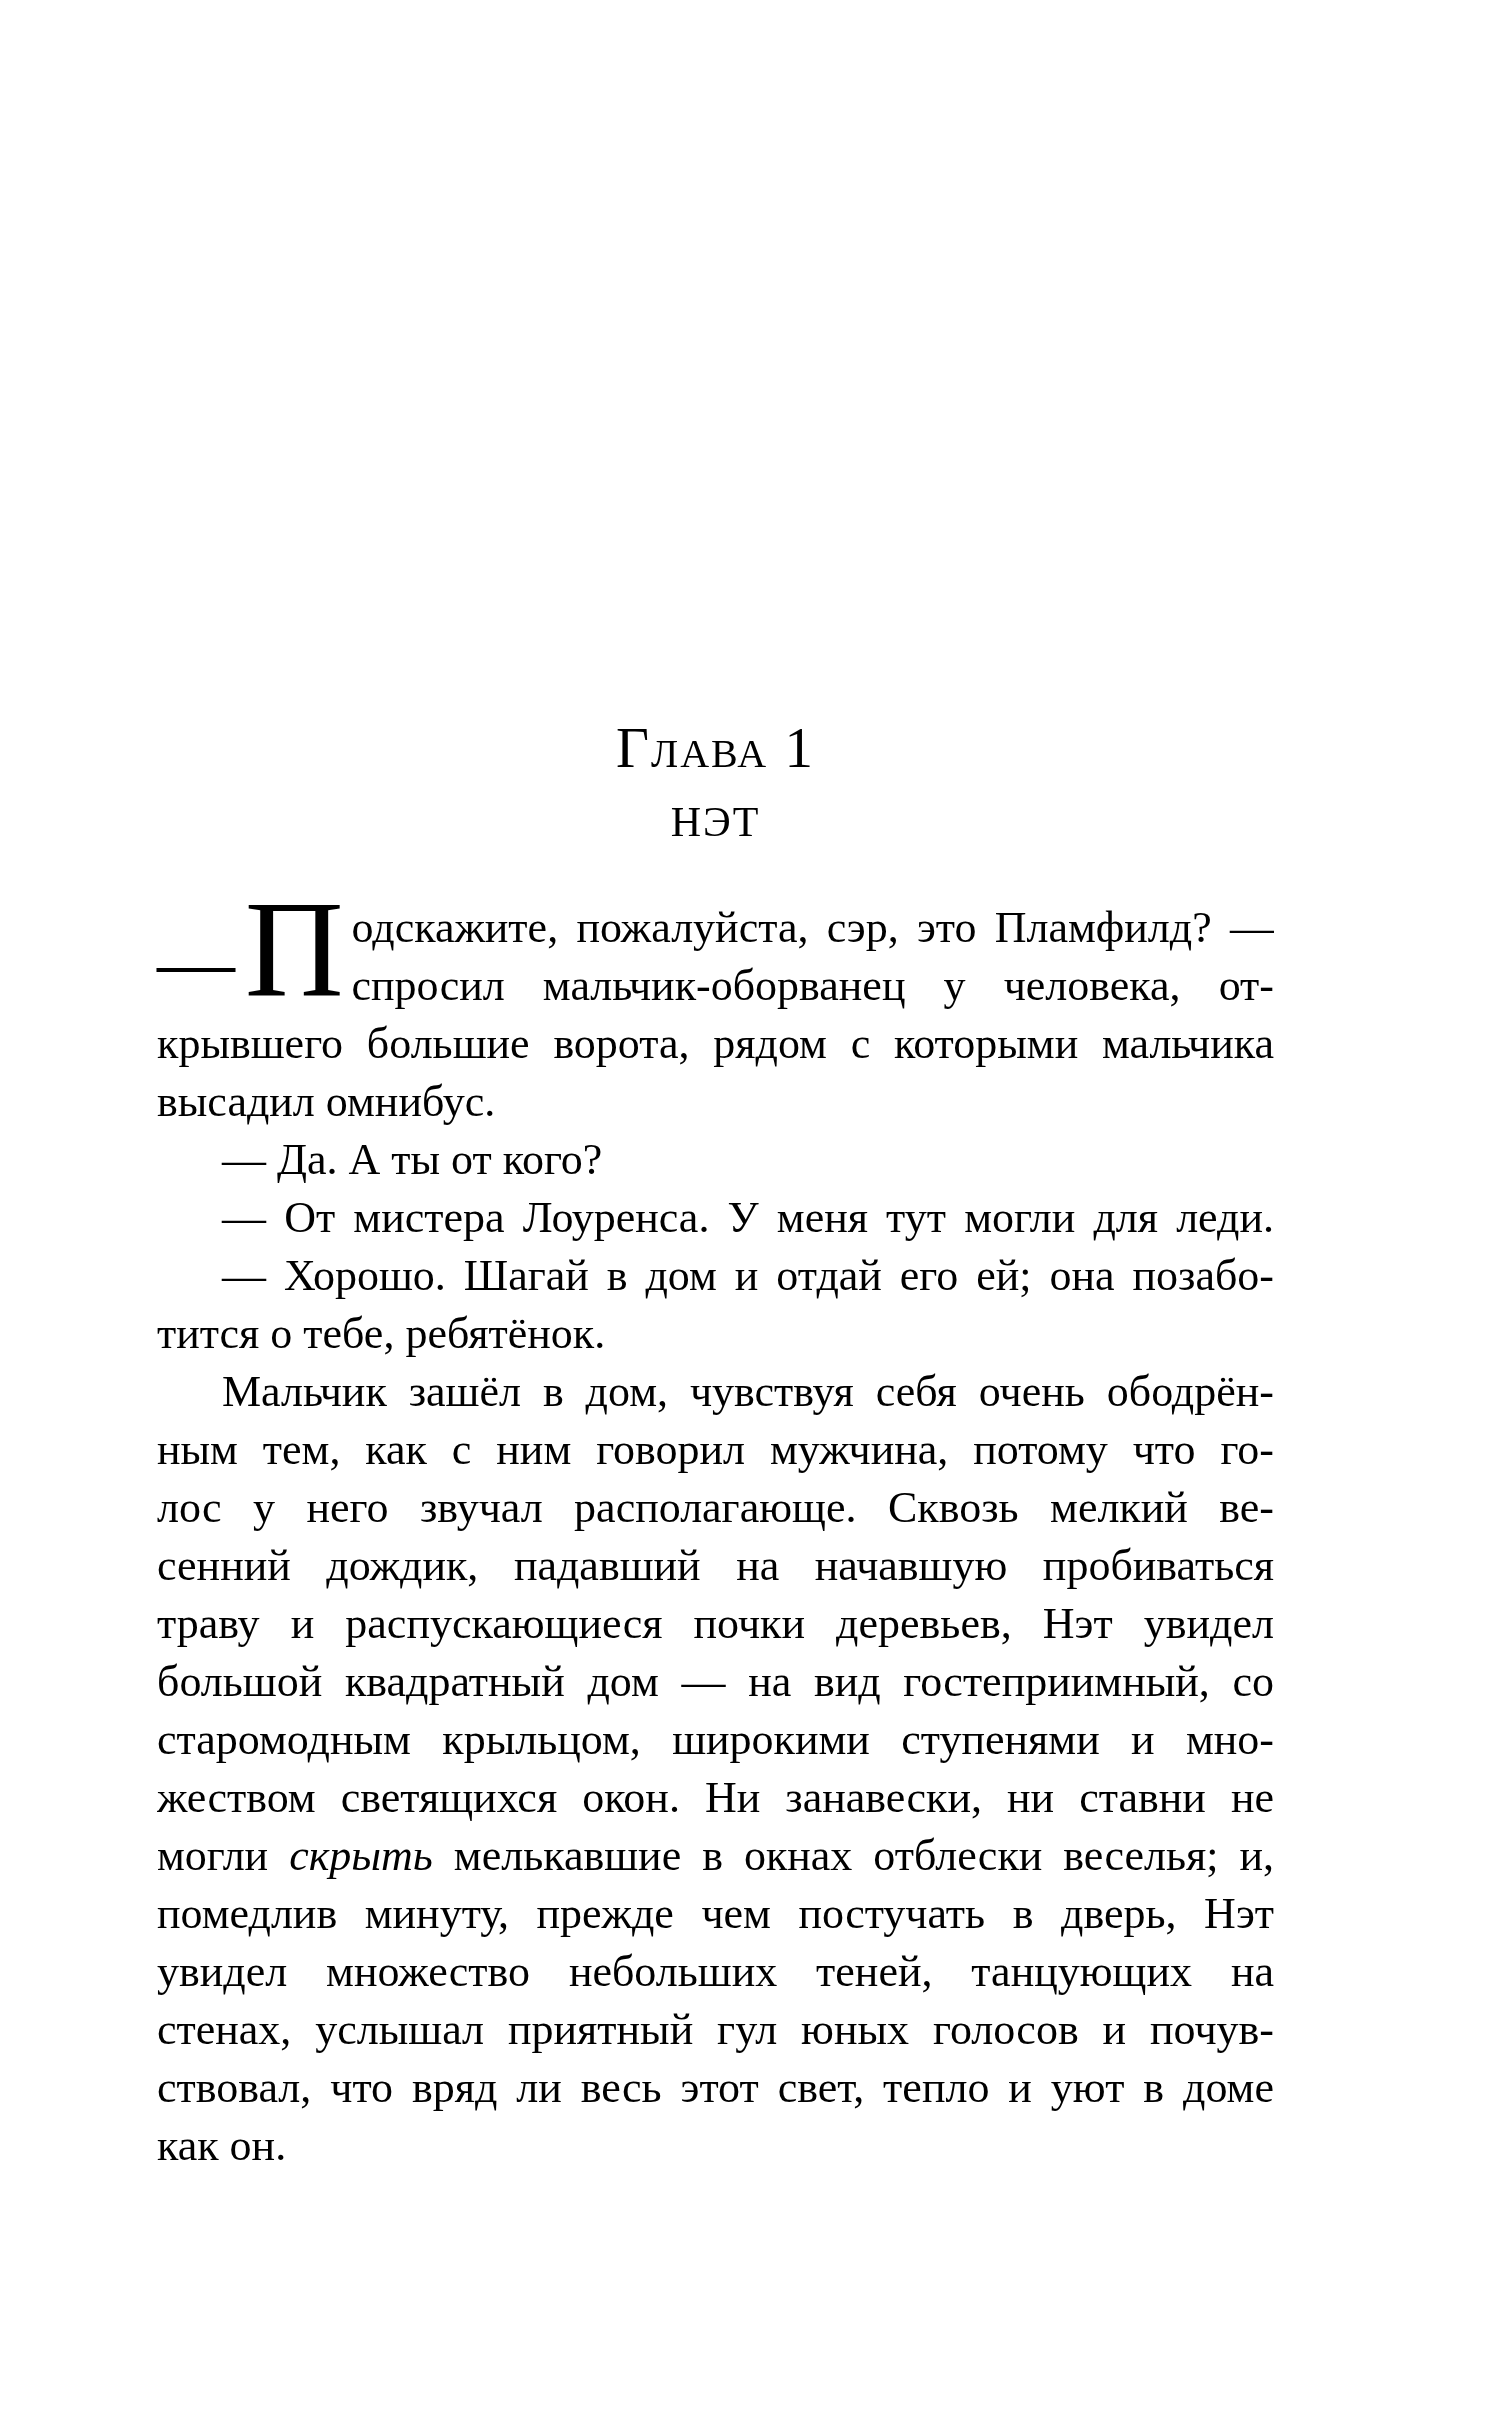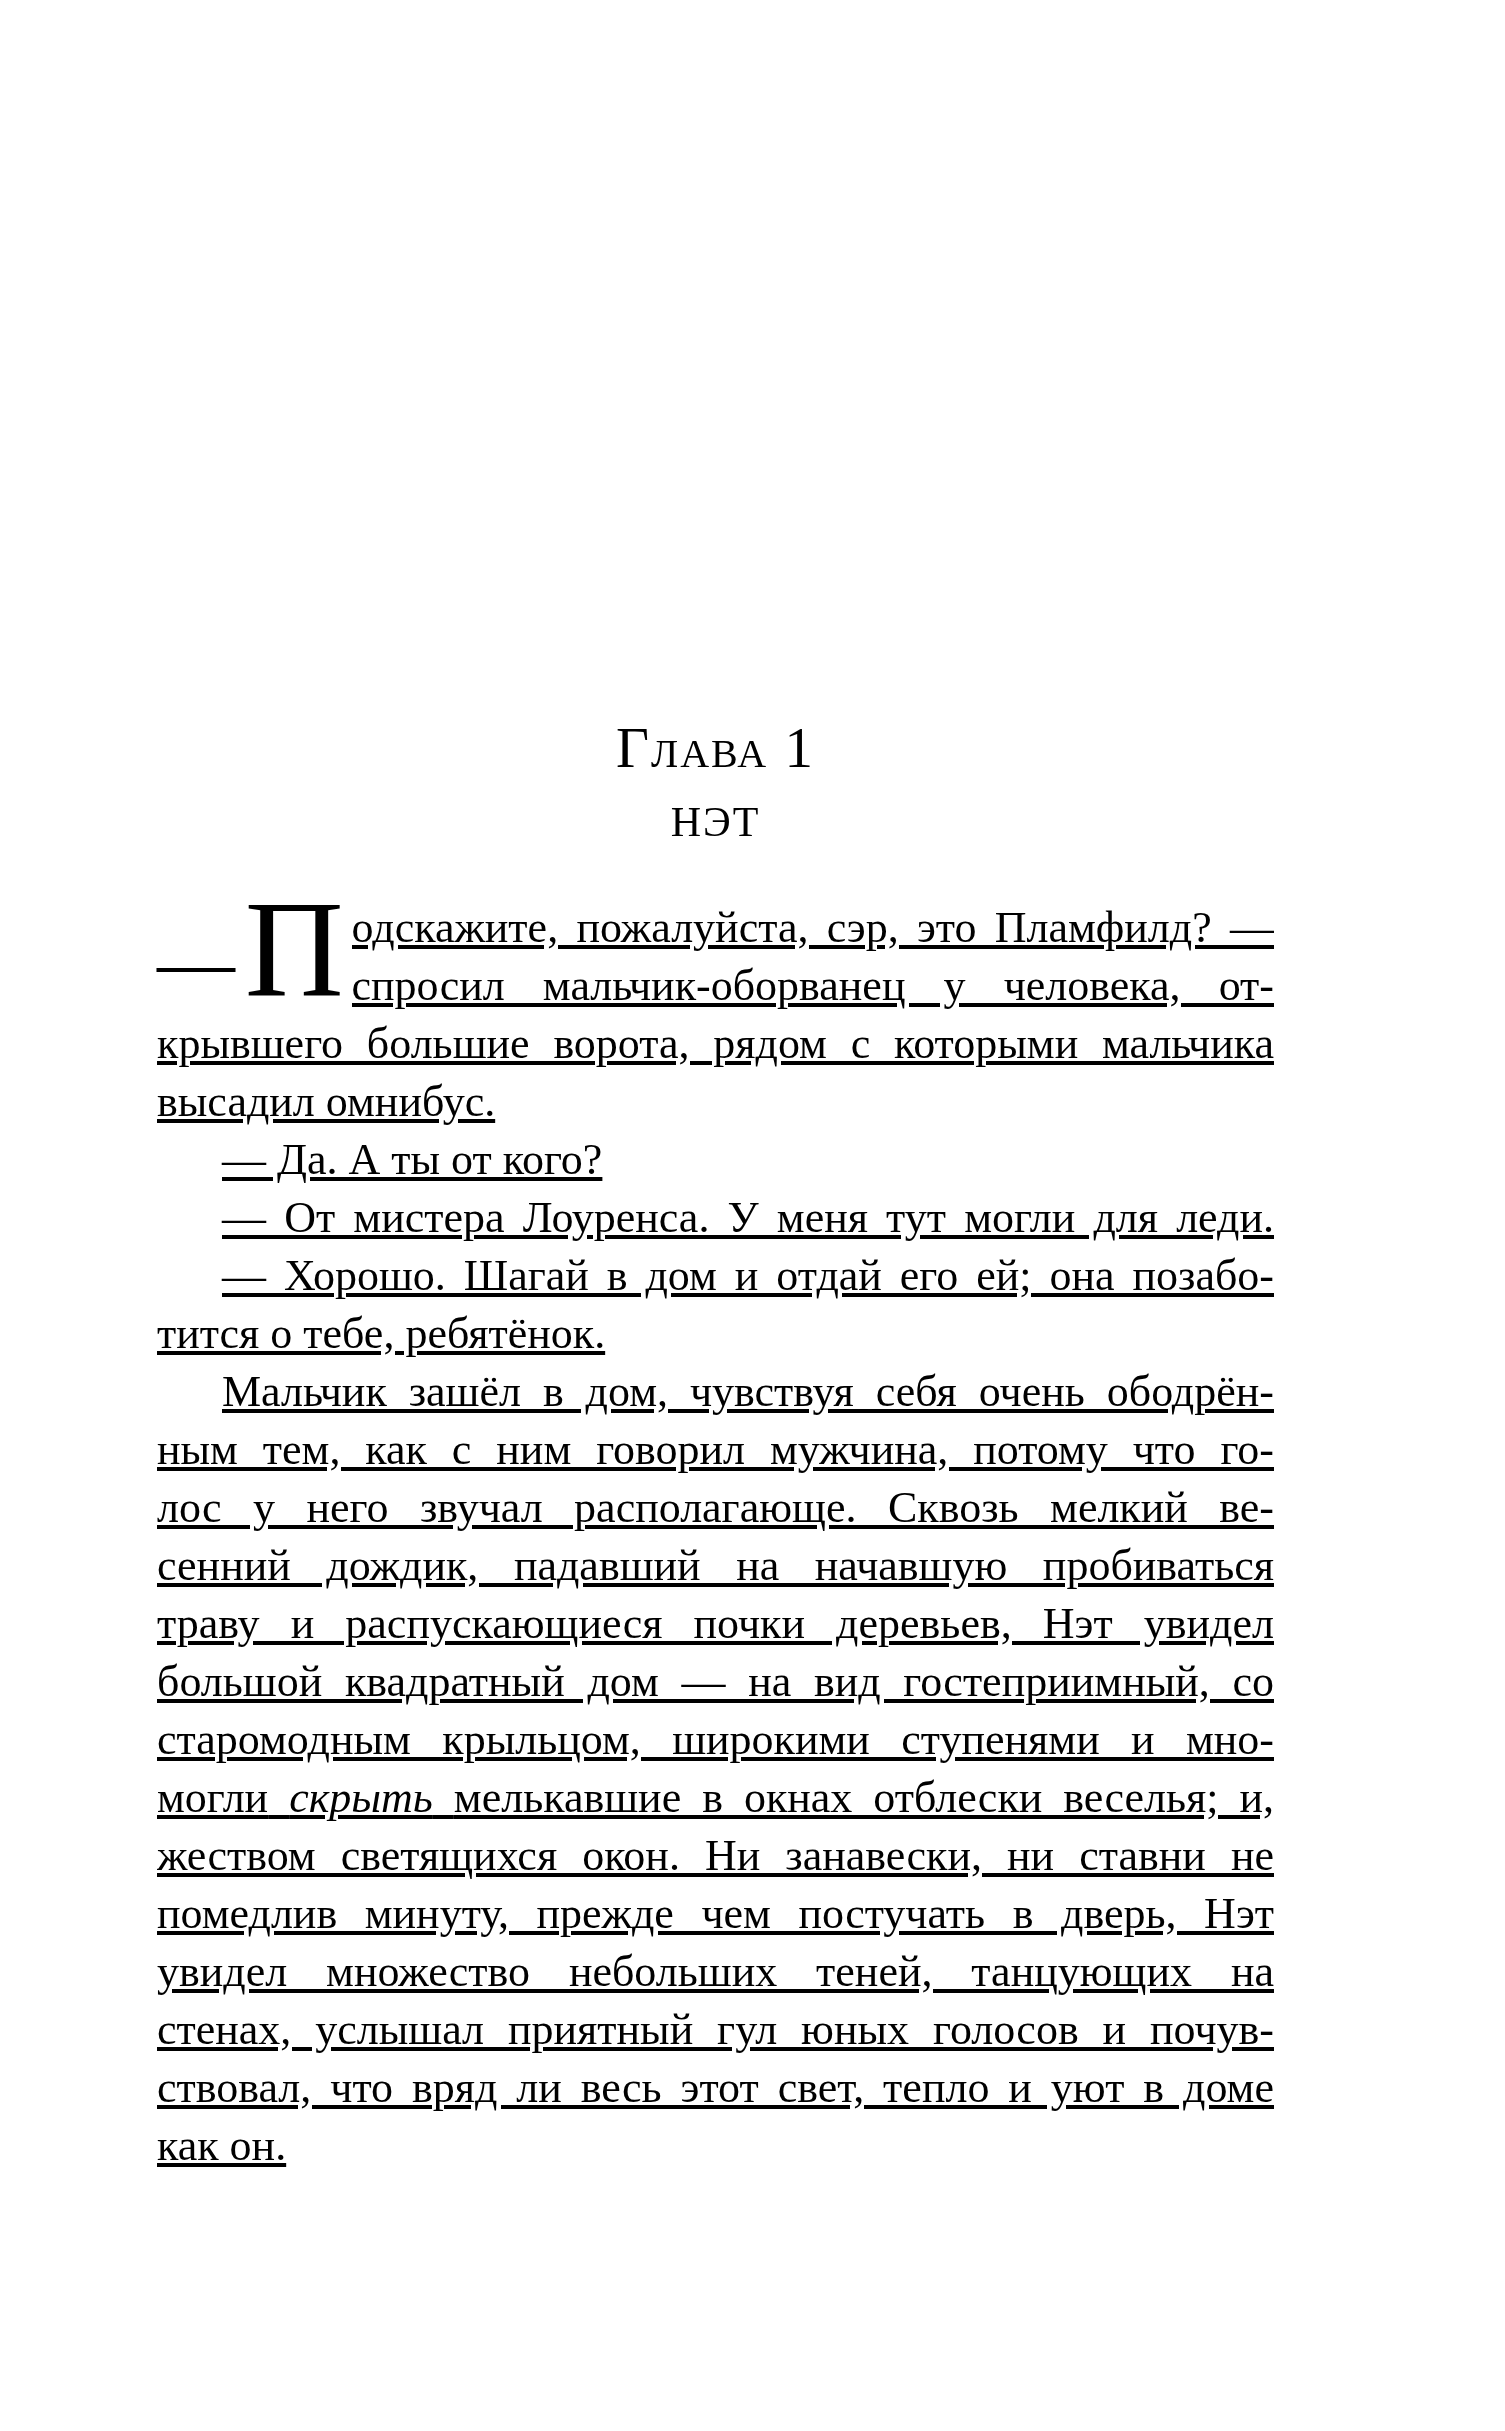--- a/index.html
+++ b/index.html
@@ -34,21 +34,20 @@
     position: absolute;
     top: 899px; left: 157px; width: 1117px;
     font-size: 44px;
   }
   .para { margin: 0; padding: 0; }
   .line {
     height: 58px; line-height: 58px;
     overflow: hidden;
     text-align: justify;
     text-align-last: justify;
-    text-decoration: underline;
   }
   .line.last {
     text-align: left;
     text-align-last: auto;
   }
   .line.indent { text-indent: 65px; }
   .line.full-last { text-align: justify; text-align-last: justify; }
   .lead {
     float: left;
     height: 116px;
@@ -106,22 +105,22 @@
     </div>
 
     <div class="para">
       <div class="line indent">Мальчик зашёл в дом, чувствуя себя очень ободрён-</div>
       <div class="line">ным тем, как с ним говорил мужчина, потому что го-</div>
       <div class="line">лос у него звучал располагающе. Сквозь мелкий ве-</div>
       <div class="line">сенний дождик, падавший на начавшую пробиваться</div>
       <div class="line">траву и распускающиеся почки деревьев, Нэт увидел</div>
       <div class="line">большой квадратный дом — на вид гостеприимный, со</div>
       <div class="line">старомодным крыльцом, широкими ступенями и мно-</div>
+      <div class="line">жеством светящихся окон. Ни занавески, ни ставни не</div>
       <div class="line"><span>могли</span> <span class="emph">скрыть</span> <span>мелькавшие в окнах отблески веселья; и,</span></div>
-      <div class="line">жеством светящихся окон. Ни занавески, ни ставни не</div>
       <div class="line">помедлив минуту, прежде чем постучать в дверь, Нэт</div>
       <div class="line">увидел множество небольших теней, танцующих на</div>
       <div class="line">стенах, услышал приятный гул юных голосов и почув-</div>
       <div class="line">ствовал, что вряд ли весь этот свет, тепло и уют в доме</div>
       <div class="line last">как он.</div>
     </div>
 
   </div>
 </div>
 

